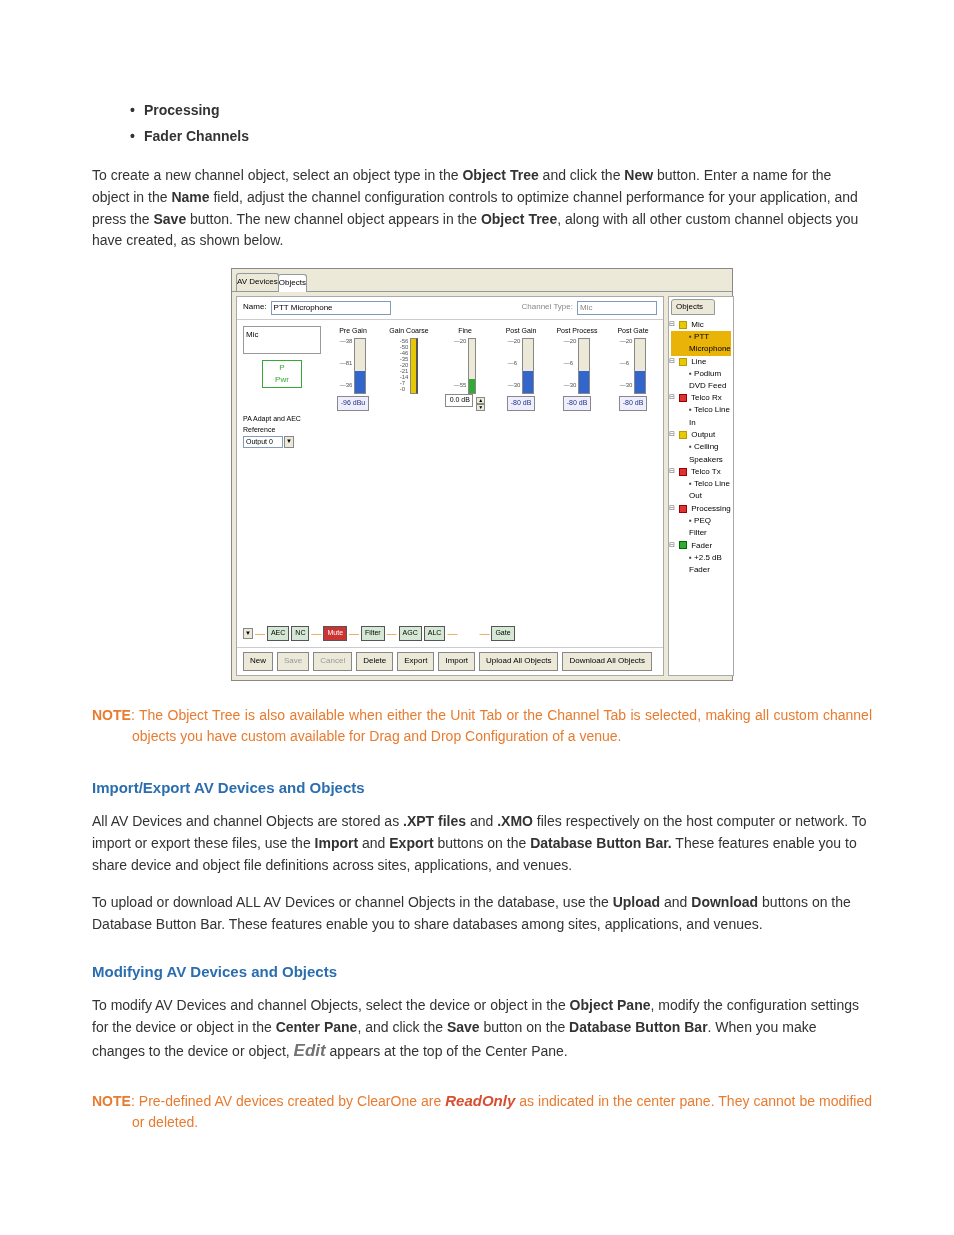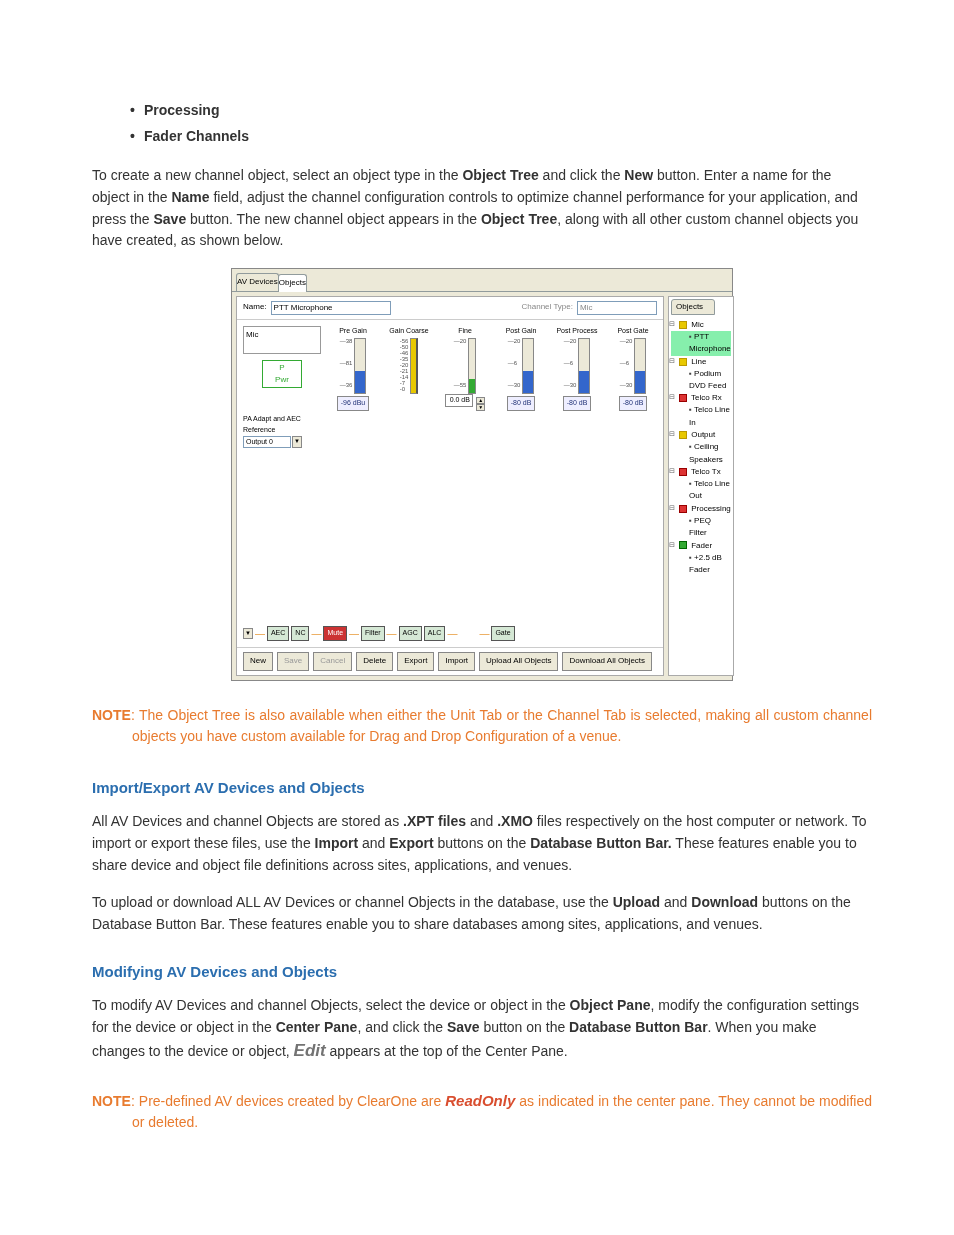--- a/index.html
+++ b/index.html
@@ -205,21 +205,21 @@
     width: 44px;
     margin-bottom: 4px;
   }
   .tnode { padding-left: 8px; position: relative; line-height: 1.5; }
   .tnode::before { content: "⊟"; position: absolute; left: -2px; top: 0; color: #666; font-size: 7px; }
   .tleaf { padding-left: 18px; }
   .ticon { display: inline-block; width: 8px; height: 8px; margin-right: 2px; vertical-align: middle; }
   .ic-y { background: #E8C800; border: 1px solid #b90; }
   .ic-r { background: #D33; border: 1px solid #900; }
   .ic-g { background: #3A3; border: 1px solid #060; }
-  .hi { background: #86efac; }
+  .hi { background: #eab308; }
   .tleaf .micicon { color: #444; }
   .gain-readout {
     border: 1px solid #888; background: #fff;
     font-size: 7px; padding: 0 2px; width: 28px; text-align: right;
     display: inline-block;
   }
   .spin { display: inline-flex; flex-direction: column; font-size: 5px; line-height: 1; margin-left: 1px; }
   .spin span { border: 1px solid #888; background: #ECE9D8; padding: 0 1px; }
 </style>
 </head>
@@ -250,21 +250,21 @@
           <span style="color:#888">Channel Type:</span>
           <input type="text" style="width: 80px; color: rgb(136, 136, 136);" readonly="" value="Mic">
         </div>
         <div class="cp-canvas">
           <div class="side-col">
             <div class="side-box"><span>Mic</span></div>
             <div class="ppwr">P Pwr</div>
             <div style="height:22px"></div>
             <div style="font-size:7px">PA Adapt and AEC Reference</div>
             <div style="display:flex;gap:1px;align-items:center">
-              <input type="text" style="width: 48px; border: 1px solid rgb(127, 157, 185); font-size: 7px; height: 12px;" value="Output 0">
+              <input type="text" style="width: 40px; border: 1px solid rgb(127, 157, 185); font-size: 7px; height: 12px;" value="Output 0">
               <span style="border:1px solid #888;background:#ECE9D8;font-size:6px;padding:0 1px">▼</span>
             </div>
           </div>
 
           <div class="meter-col">
             <div class="meter-lbl">Pre Gain</div>
             <div style="display:flex">
               <div class="ticks">
                   <span>—38</span>
                   <span style="margin-top:16px">—81</span>

